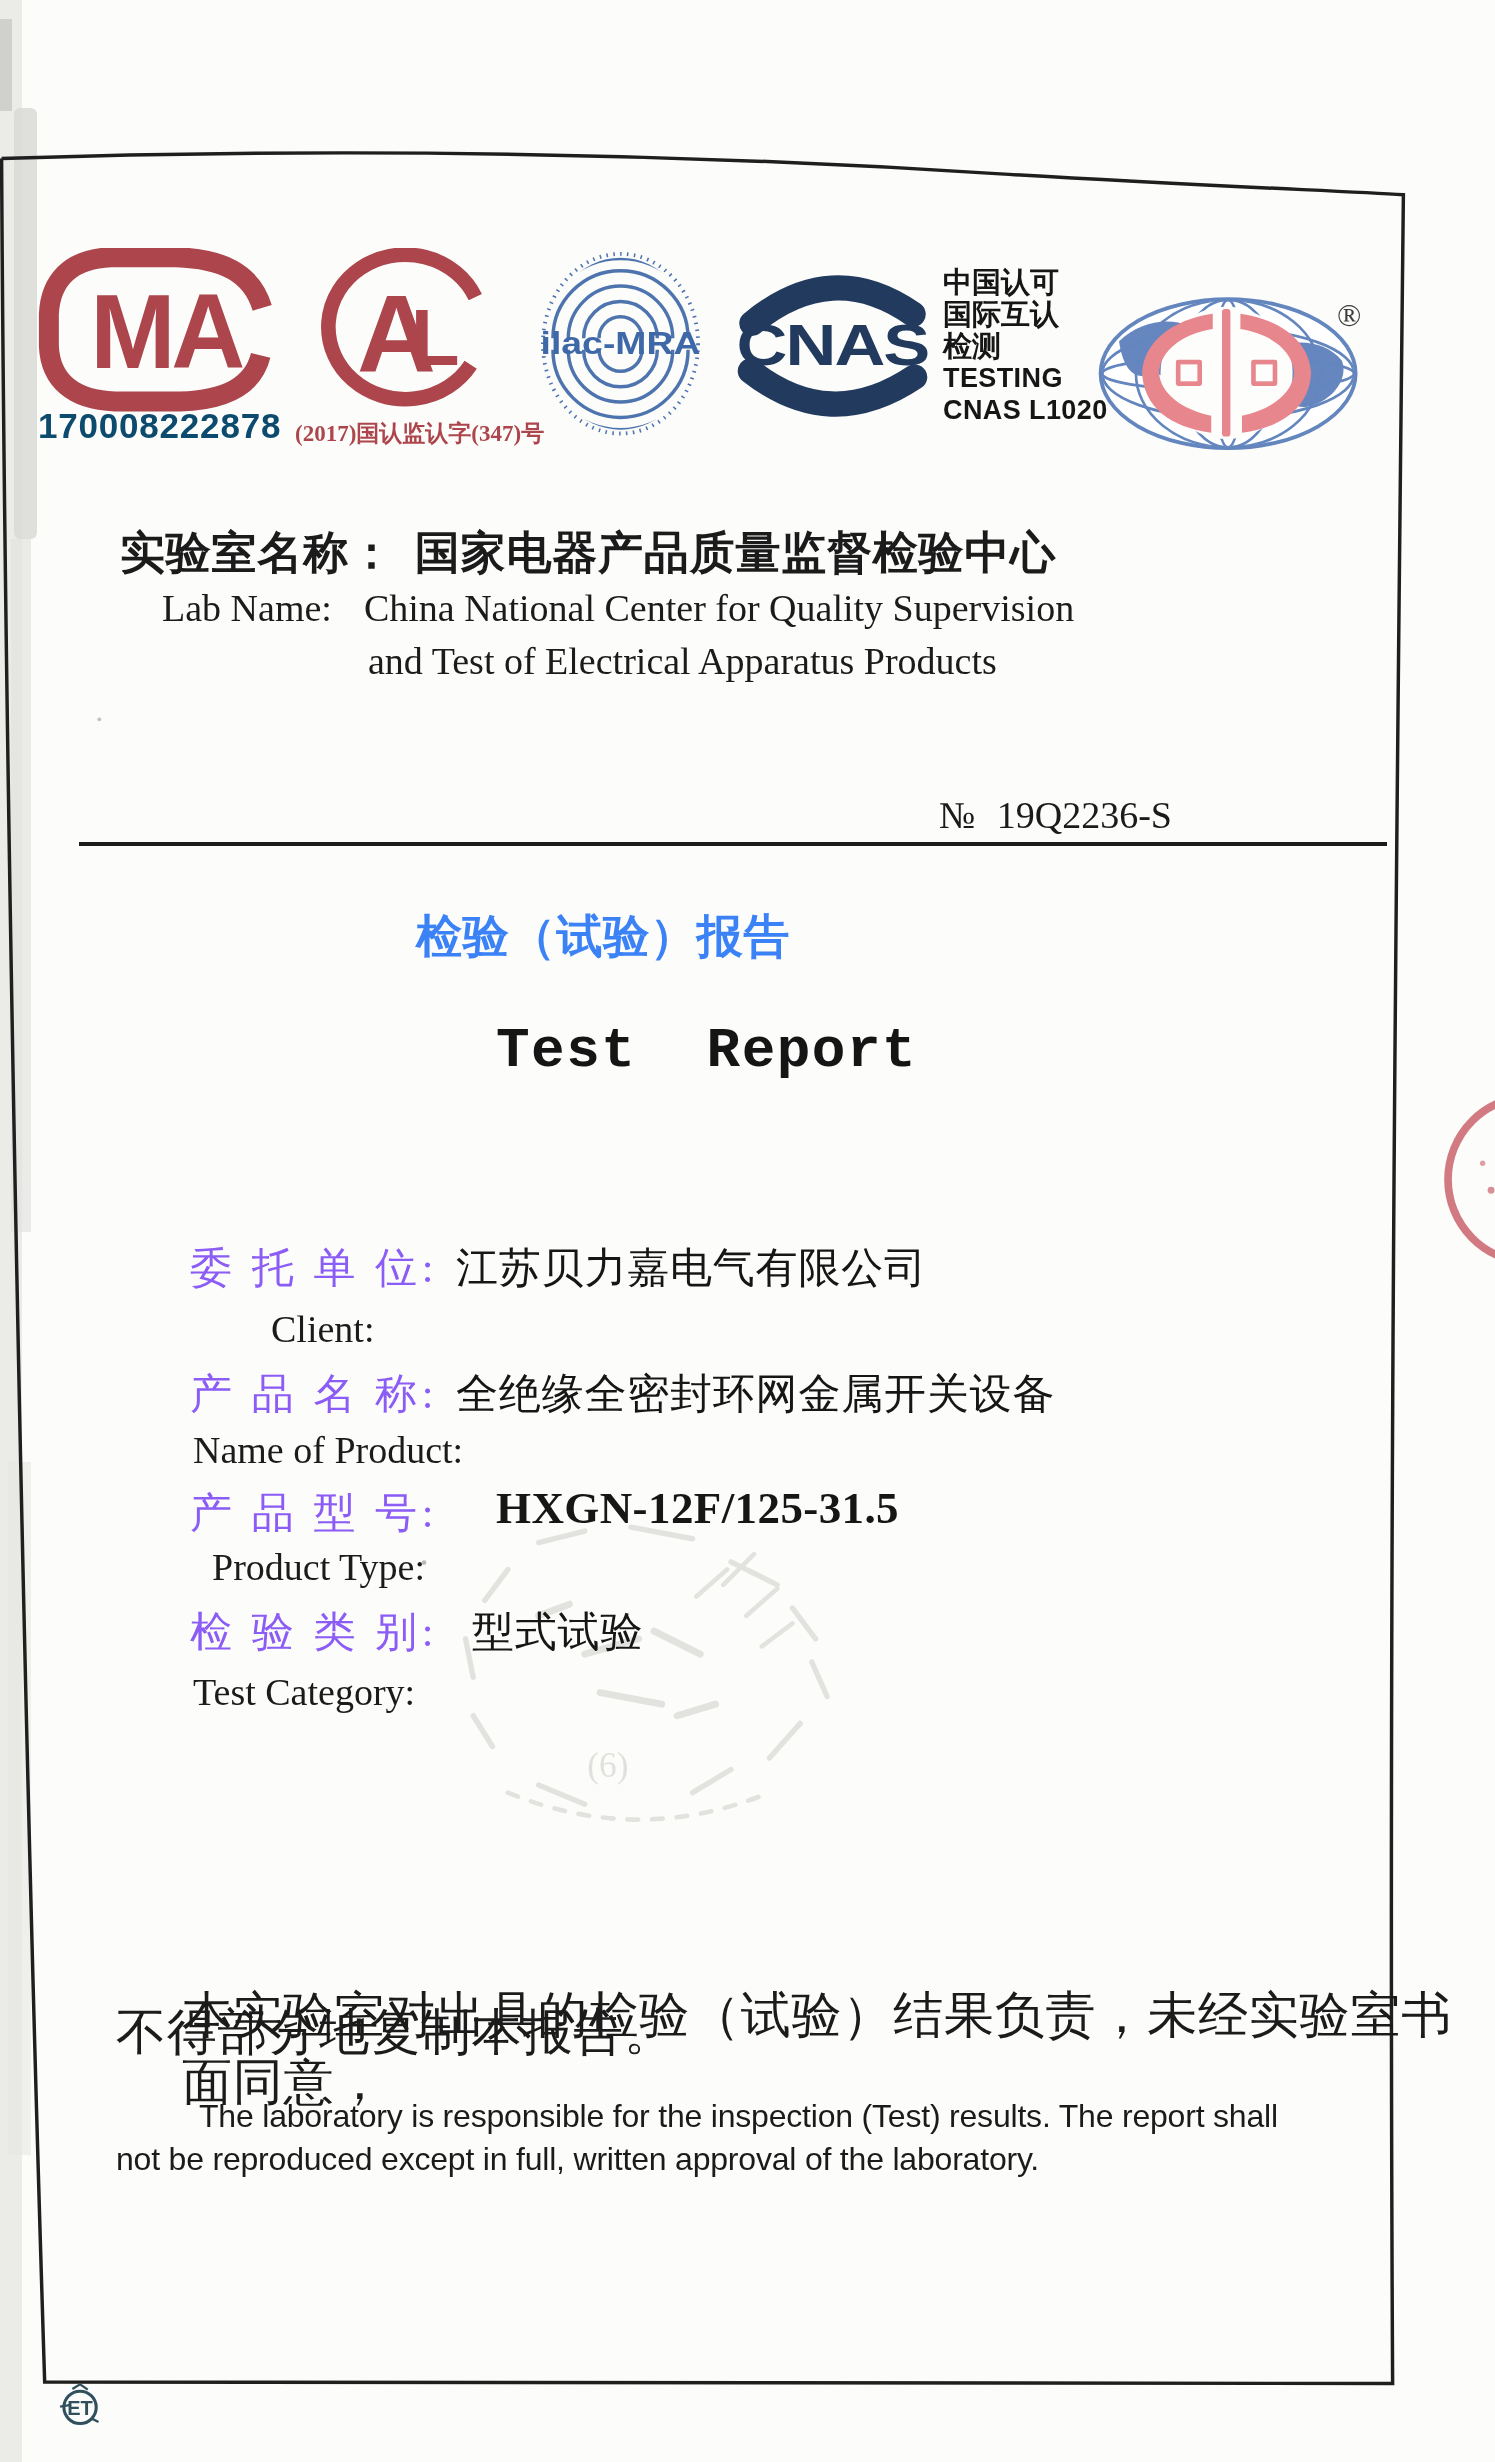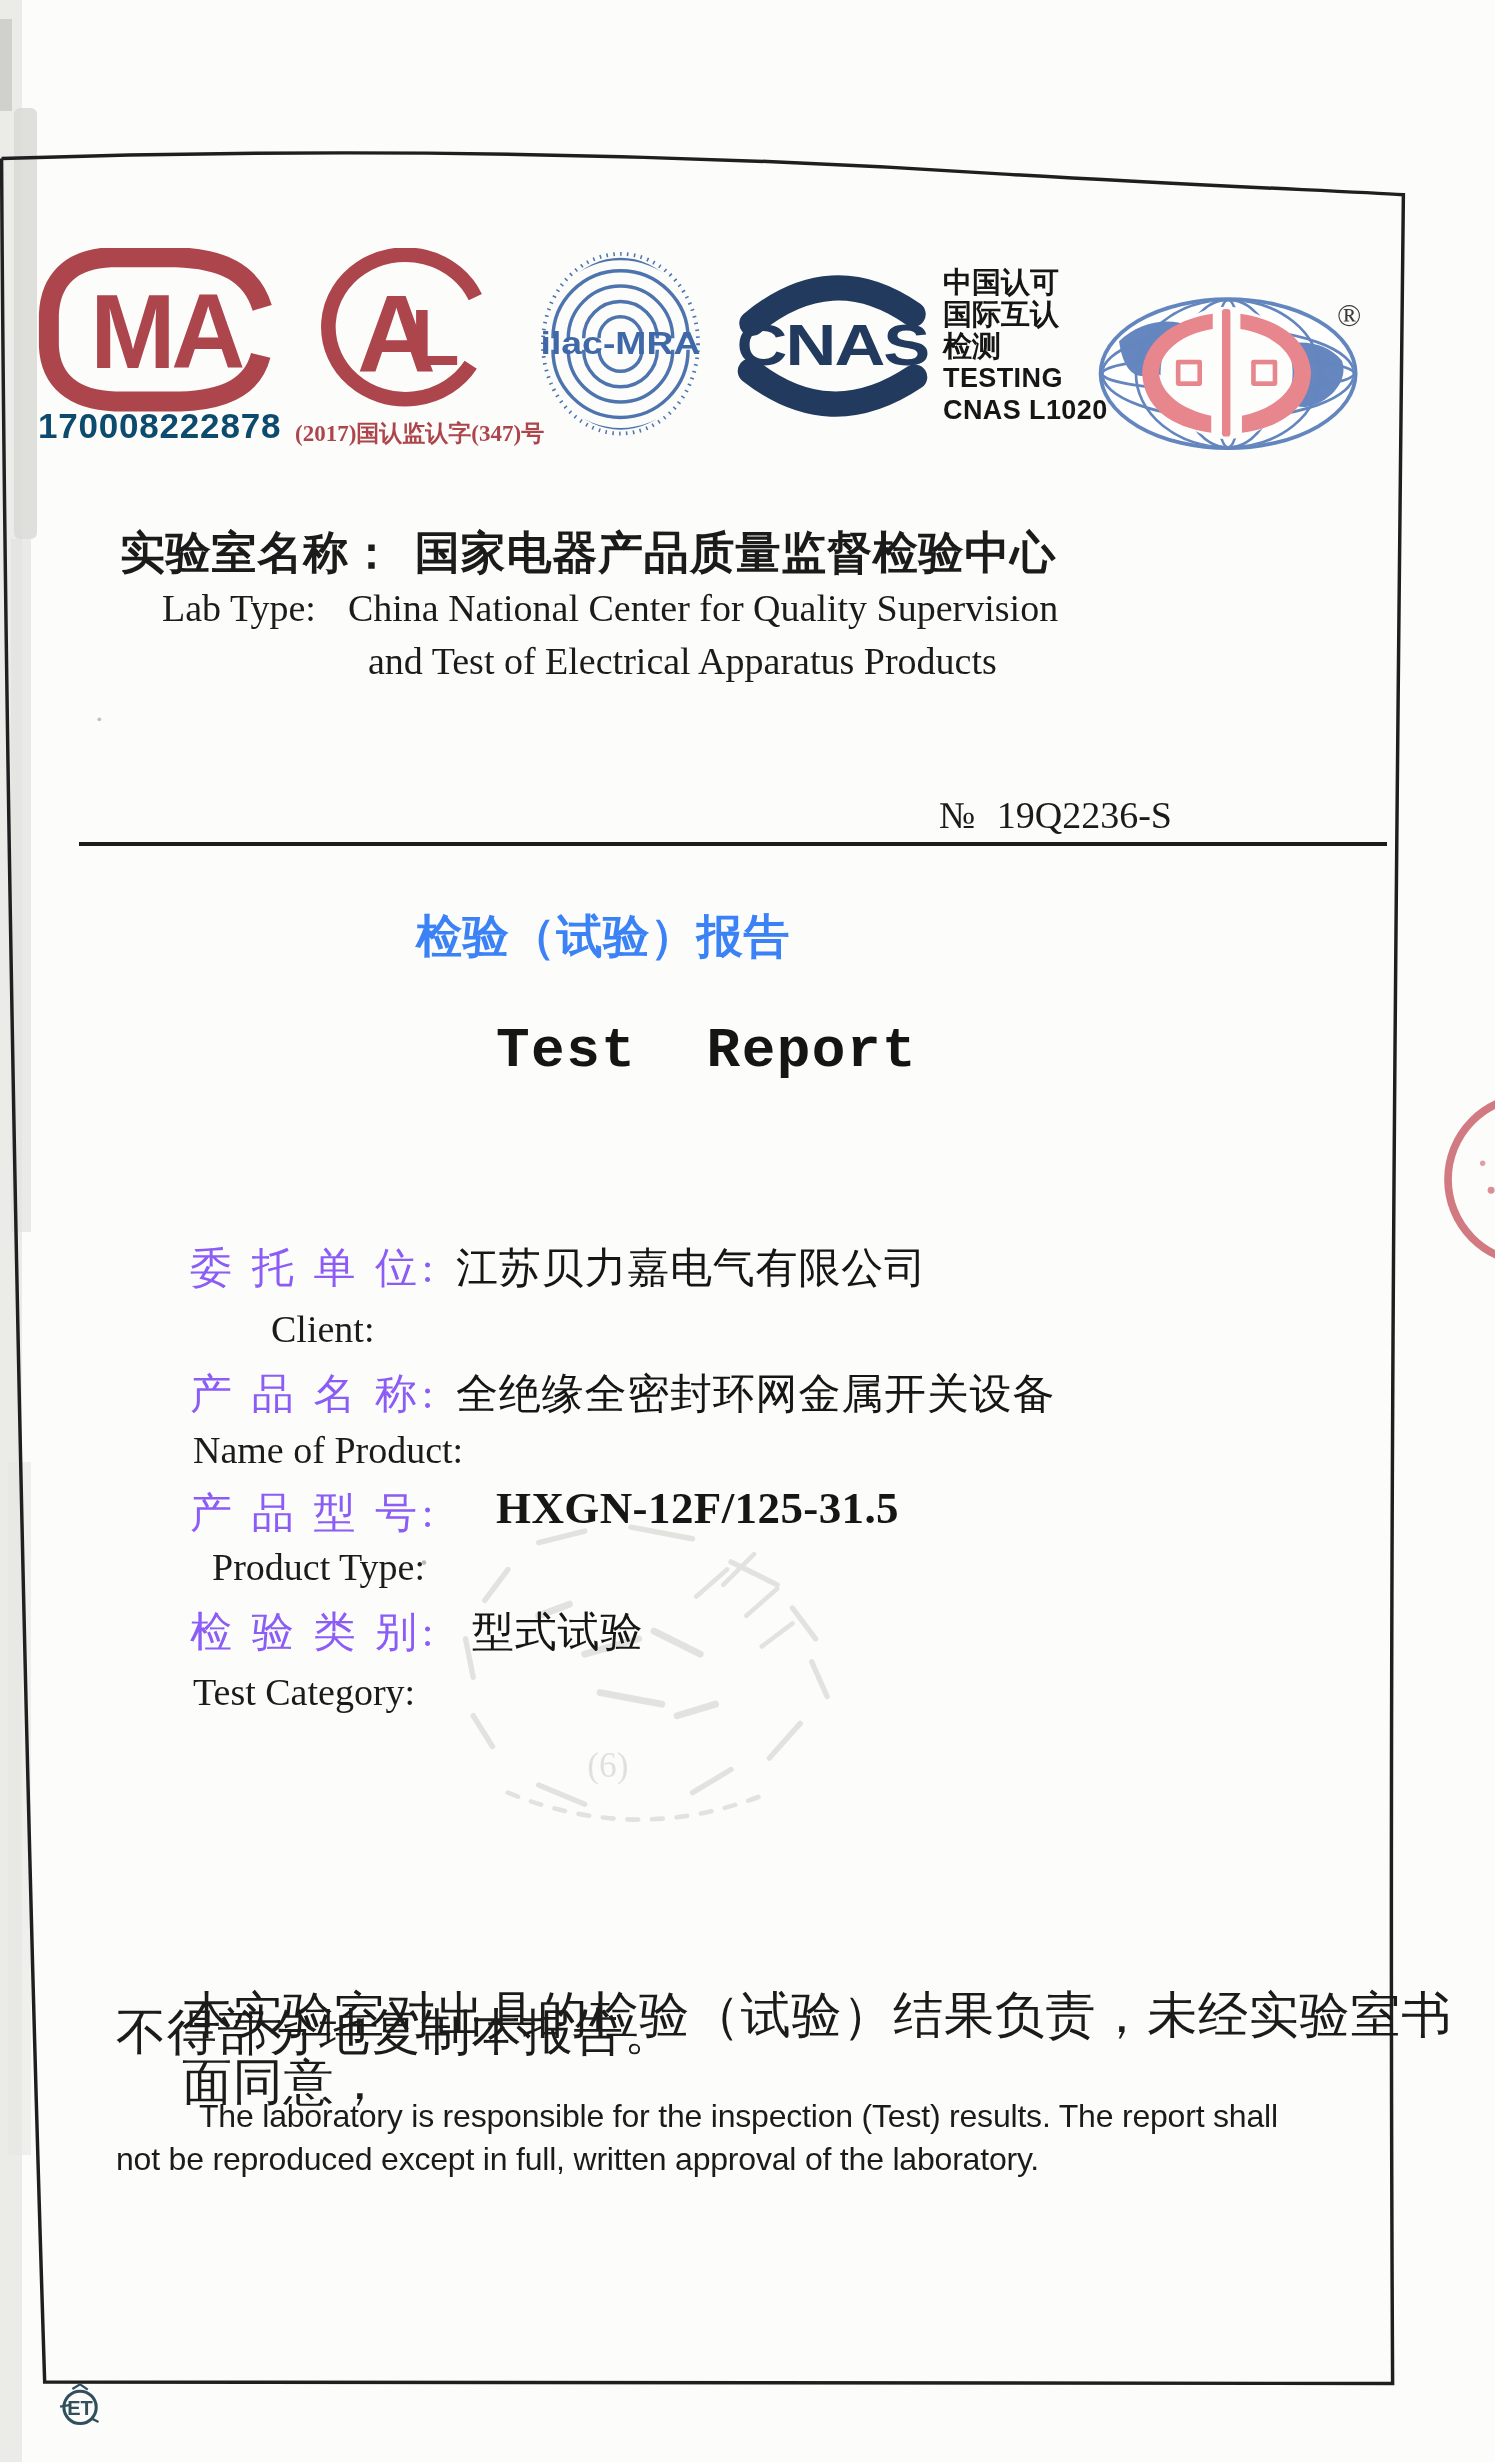--- a/index.html
+++ b/index.html
@@ -169,21 +169,21 @@
 
 <div class="abs registered en-serif">®</div>
 
 <div class="abs cma-number en-sans">170008222878</div>
 <div class="abs cal-caption zh-serif">(2017)国认监认字(347)号</div>
 
 <div class="abs lab-zh zh-serif">
   <span>实验室名称：</span><span class="val">国家电器产品质量监督检验中心</span>
 </div>
 <div class="abs lab-en1 en-serif">
-  <span>Lab Type:</span><span class="val">China National Center for Quality Supervision</span>
+  <span>Lab Name:</span><span class="val">China National Center for Quality Supervision</span>
 </div>
 <div class="abs lab-en2 en-serif">and Test of Electrical Apparatus Products</div>
 
 <div class="abs report-no en-serif">
   <span>№</span><span class="num">19Q2236-S</span>
 </div>
 <div class="abs rule"></div>
 
 <div class="abs title-zh zh-hei">检验（试验）报告</div>
 <div class="abs title-en mono">Test Report</div>

